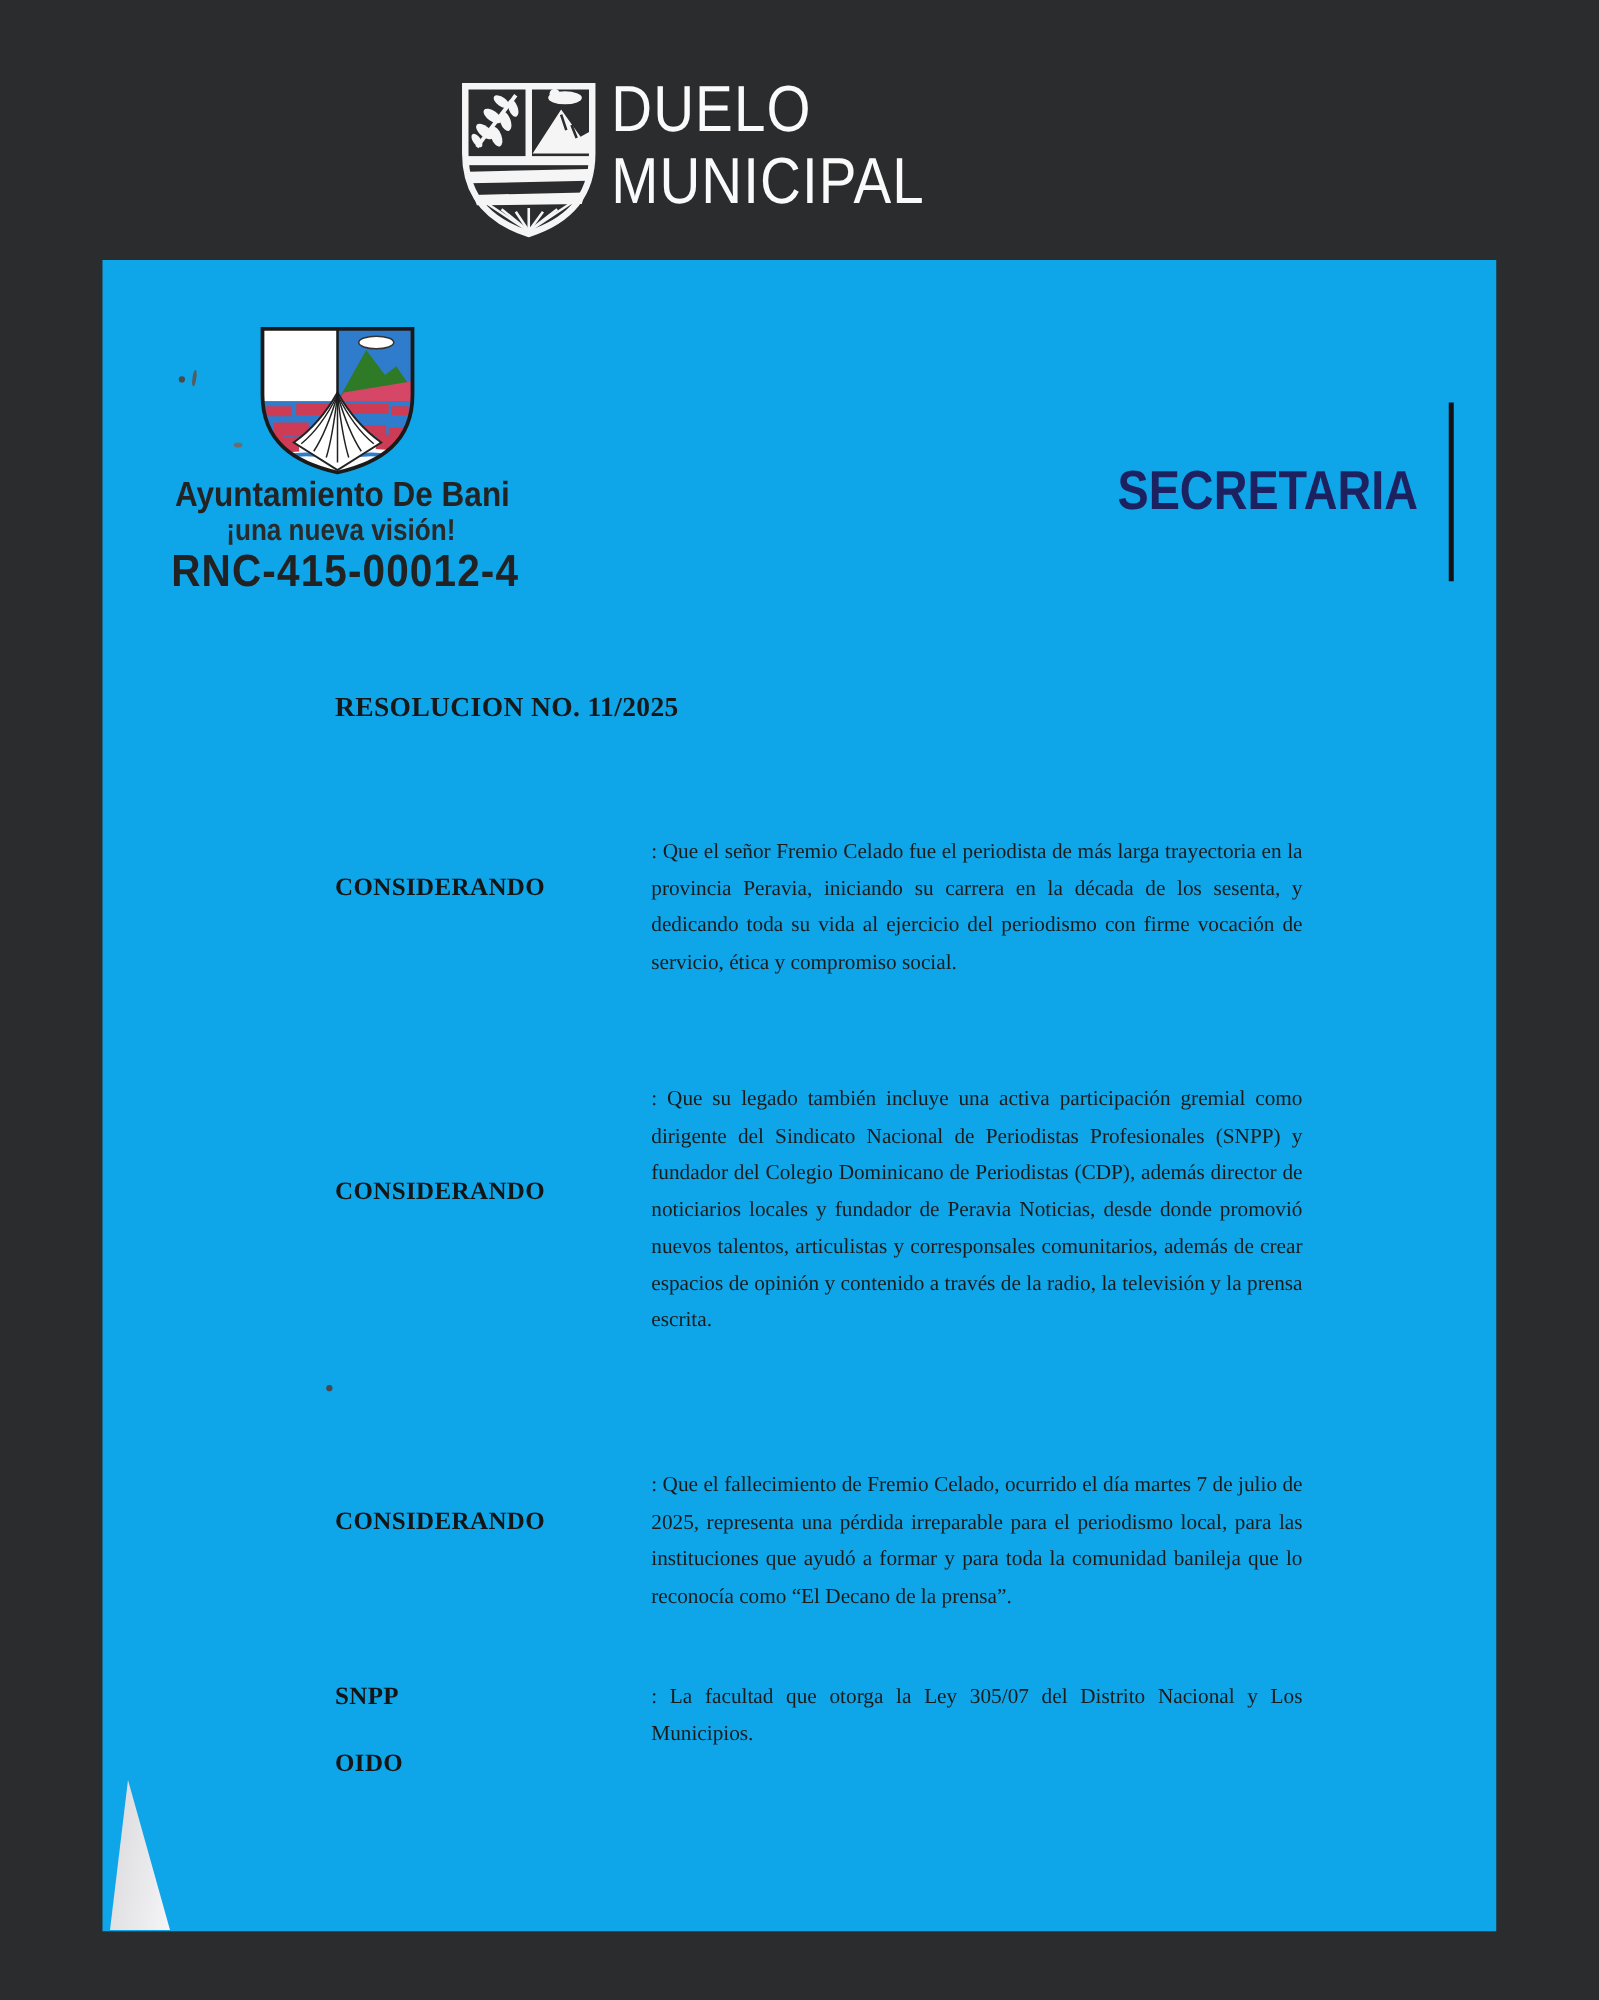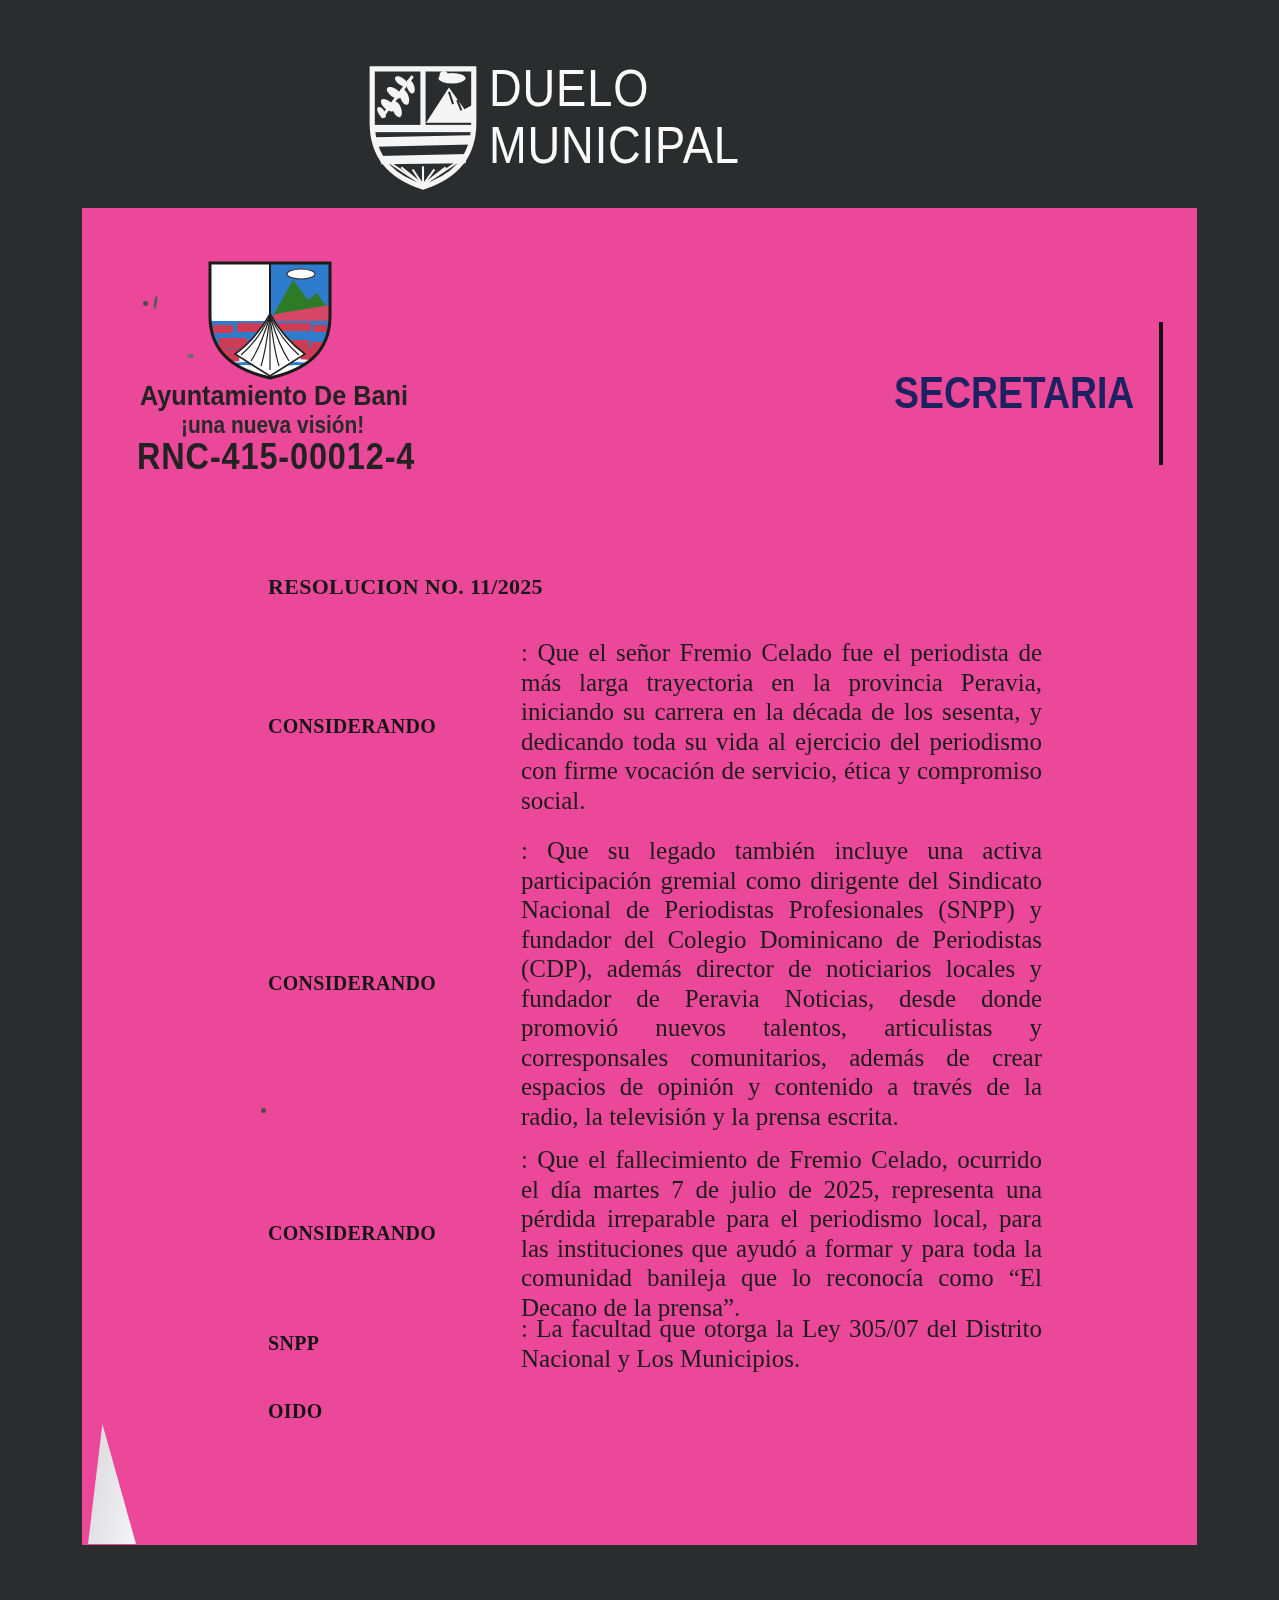--- a/index.html
+++ b/index.html
@@ -7,40 +7,40 @@
     width:1279px;height:1600px;position:relative;overflow:hidden;
     background:#2b2c2e;
     font-family:"Liberation Sans",sans-serif;
   }
   
   .banner-logo{position:absolute;left:366px;top:62px;width:114px;height:132px;}
   .banner-title{position:absolute;left:489px;top:60px;color:#fafafa;
     font-size:52px;line-height:57px;font-weight:500;letter-spacing:1px;
     transform:scaleX(0.87);transform-origin:left top;white-space:nowrap;}
   
-  .page{position:absolute;left:82px;top:208px;width:1115px;height:1337px;background:#ec4899;}
+  .page{position:absolute;left:82px;top:208px;width:1115px;height:1337px;background:#0ea5e9;}
   .crest{position:absolute;left:123px;top:50px;width:130px;height:125px;}
   .org-name{position:absolute;left:58px;top:172px;font-size:28px;font-weight:700;color:#232323;
     transform:scaleX(0.9);transform-origin:left top;white-space:nowrap;}
   .slogan{position:absolute;left:99px;top:203px;font-size:24px;font-weight:600;color:#2a2a2a;
     transform:scaleX(0.87);transform-origin:left top;white-space:nowrap;}
   .rnc{position:absolute;left:55px;top:228px;font-size:36px;font-weight:700;color:#222;
     transform:scaleX(0.9);transform-origin:left top;white-space:nowrap;letter-spacing:1px;}
   .secretaria{position:absolute;left:812px;top:160px;font-size:44px;font-weight:700;color:#1d215f;
     transform:scaleX(0.85);transform-origin:left top;white-space:nowrap;}
   .vline{position:absolute;left:1077px;top:114px;width:4px;height:143px;background:#121212;}
-  .resolution{position:absolute;left:186px;top:366px;
+  .resolution{position:absolute;left:186px;top:345px;
     font-family:"Liberation Serif",serif;font-size:22px;font-weight:700;color:#181818;
     letter-spacing:0.3px;white-space:nowrap;}
   
   .section{position:absolute;left:186px;width:774px;display:flex;
     font-family:"Liberation Serif",serif;color:#1c1c1c;align-items:center;}
   .section .label{flex:0 0 253px;font-weight:700;font-size:20px;line-height:29.5px;
     letter-spacing:0.3px;color:#151515;}
-  .section .body{flex:0 0 521px;font-size:25px;line-height:29.5px;text-align:justify;}
+  .section .body{flex:0 0 521px;font-size:17px;line-height:29.5px;text-align:justify;margin-top:28px;}
   
   .artifact{position:absolute;background:#4a4a4a;border-radius:50%;}
   .a1{left:61px;top:93px;width:5px;height:5px;}
   .a1b{left:72px;top:88px;width:3px;height:13px;border-radius:45%;background:#5a5a5a;transform:rotate(8deg);}
   .a2{left:105px;top:146px;width:7px;height:4px;background:#6d6d6d;}
   .a3{left:179px;top:900px;width:5px;height:5px;}
   .fold{position:absolute;left:6px;top:1216px;width:48px;height:120px;
     background:linear-gradient(100deg,#d9d9dc 0%,#ececef 70%,#f6f6f7 100%);
     clip-path:polygon(30% 0%, 0% 100%, 100% 100%);}
 </style>

